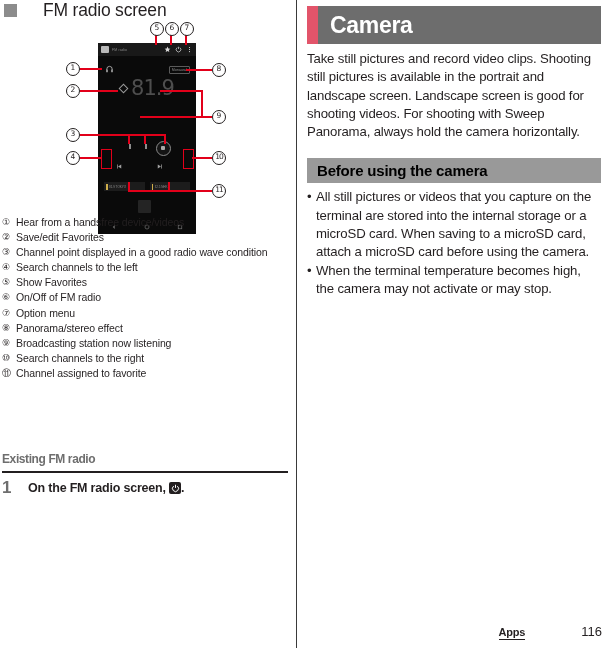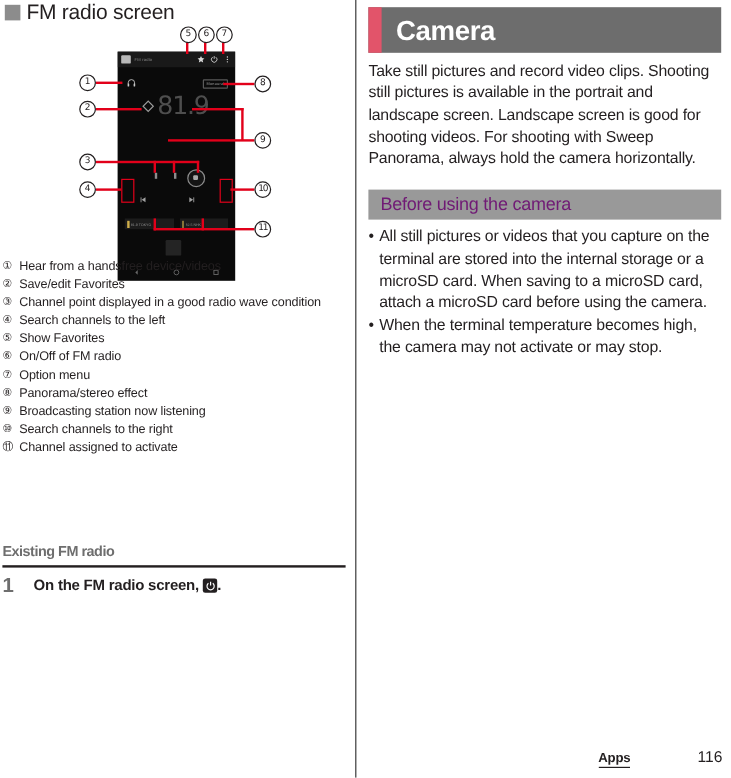--- a/index.html
+++ b/index.html
@@ -34,21 +34,21 @@
     width: 290px;
     height: 648px;
   }
 
   .sec-head {
     position: absolute;
     left: 4px;
     top: 2px;
     display: flex;
     align-items: center;
-    gap: 5px;
+    gap: 26px;
   }
   .sec-head-marker {
     width: 13px;
     height: 13px;
     background: #8c8c8c;
     display: block;
   }
   .sec-head-title {
     font-size: 17.5px;
     font-weight: 400;
@@ -397,22 +397,22 @@
     margin-top: 17px;
     height: 25px;
     background: #999999;
     display: flex;
     align-items: center;
     padding-left: 10px;
     box-sizing: border-box;
   }
   .sub-bar-title {
     font-size: 15px;
-    font-weight: normal;
-    color: #701a75;
+    font-weight: bold;
+    color: #000000;
     letter-spacing: -0.2px;
   }
   .bullet-list {
     margin-top: 5px;
   }
   .bullet-item {
     display: flex;
     align-items: flex-start;
     font-size: 13.2px;
     line-height: 18.3px;
@@ -620,21 +620,21 @@
     <div class="legend-item">
       <span class="legend-num">⑨</span>
       <span class="legend-text">Broadcasting station now listening</span>
     </div>
     <div class="legend-item">
       <span class="legend-num">⑩</span>
       <span class="legend-text">Search channels to the right</span>
     </div>
     <div class="legend-item">
       <span class="legend-num">⑪</span>
-      <span class="legend-text">Channel assigned to activate</span>
+      <span class="legend-text">Channel assigned to favorite</span>
     </div>
   </div>
 
   <div class="sub-head">Existing FM radio</div>
   <div class="sub-rule"></div>
 
   <div class="step">
     <span class="step-num">1</span>
     <span class="step-text"><span>On the FM radio screen, </span><span class="inline-power"><svg viewBox="0 0 24 24">
             <path fill="none" stroke="currentColor" stroke-width="2.6" d="M7.2 5.6a8 8 0 1 0 9.6 0"></path>

